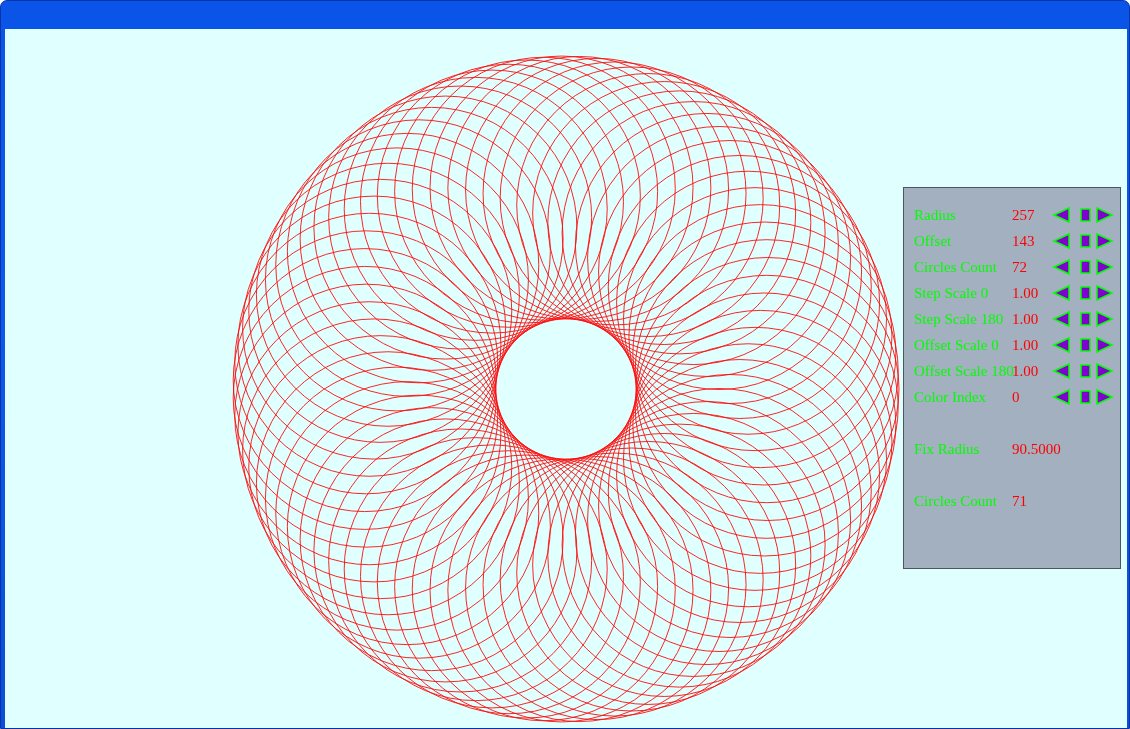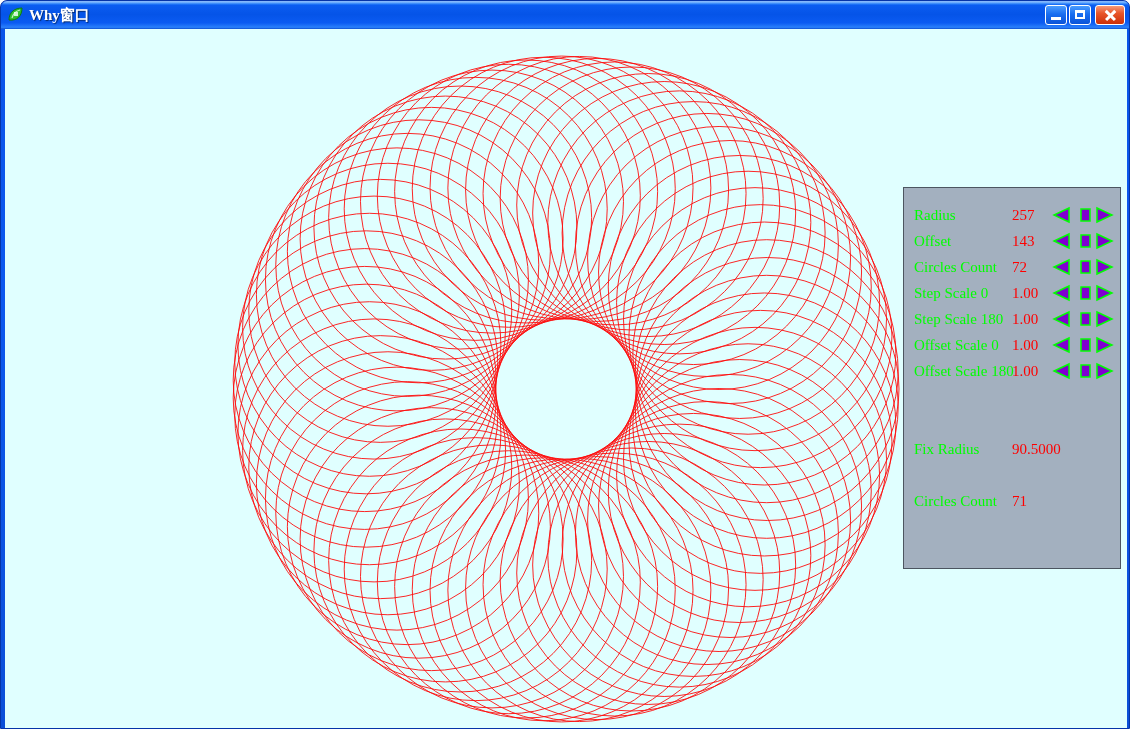--- a/index.html
+++ b/index.html
@@ -179,44 +179,20 @@
     top: 3px;
     width: 62px;
     height: 20px;
   }
 </style>
 </head>
 <body>
 
 <div id="window">
 
-  <div id="titlebar">
-    <div class="tb-hl"></div>
-
-    <span id="app-icon">
-      <svg width="17" height="16" viewBox="0 0 17 16">
-        <path d="M2 13 C2 5, 8 1, 15 1 C15 9, 10 14, 2 13 Z" fill="#2fbf2f" stroke="#0f7a0f" stroke-width="1"></path>
-        <path d="M5 11 C6 7, 9 4, 13 3" stroke="#bff5bf" stroke-width="1.2" fill="none"></path>
-        <rect x="7" y="5" width="4" height="4" fill="#eafff0" opacity="0.85"></rect>
-      </svg>
-    </span>
-
-    <div id="title-text">Why窗口</div>
-
-    <div class="tb-btn" id="btn-min">
-      <span class="glyph-min"></span>
-    </div>
-    <div class="tb-btn" id="btn-max">
-      <span class="glyph-max"></span>
-    </div>
-    <div class="tb-btn" id="btn-close">
-      <span class="glyph-close-a"></span>
-      <span class="glyph-close-b"></span>
-    </div>
-  </div>
 
   <div id="client">
 
     <svg id="spiro-canvas" viewBox="0 0 1122 697" preserveAspectRatio="none">
       <rect x="0" y="0" width="1122" height="697" fill="#e0ffff"></rect>
       <g id="spiro-group" fill="none" stroke="#ff0000" stroke-width="1" opacity="0.95">
           <circle cx="762.50" cy="360.00" r="131.50" fill="none" stroke="#ff0000" stroke-width="1" opacity="0.9"></circle>
           <circle cx="761.71" cy="377.81" r="131.50" fill="none" stroke="#ff0000" stroke-width="1" opacity="0.9"></circle>
           <circle cx="759.35" cy="395.48" r="131.50" fill="none" stroke="#ff0000" stroke-width="1" opacity="0.9"></circle>
           <circle cx="755.44" cy="412.87" r="131.50" fill="none" stroke="#ff0000" stroke-width="1" opacity="0.9"></circle>
@@ -389,20 +365,35 @@
                 <polygon points="17,3 17,17 2,10" fill="#8000d0" stroke="#00ff00" stroke-width="1.5"></polygon>
               </svg></span>
             <span style="position: absolute; left: 24px; top: 0px;"><svg width="20" height="20" viewBox="0 0 20 20">
                 <rect x="5" y="4" width="9" height="12" fill="#8000d0" stroke="#00ff00" stroke-width="1.5"></rect>
               </svg></span>
             <span style="position: absolute; left: 42px; top: 0px;"><svg width="20" height="20" viewBox="0 0 20 20">
                 <polygon points="3,3 3,17 18,10" fill="#8000d0" stroke="#00ff00" stroke-width="1.5"></polygon>
               </svg></span>
           </div>
         </div>
+        <div class="row" style="top: 196px;">
+          <span class="row-label">Color Index</span>
+          <span class="row-value">0</span>
+          <div class="spin">
+            <span style="position: absolute; left: 0px; top: 0px;"><svg width="20" height="20" viewBox="0 0 20 20">
+                <polygon points="17,3 17,17 2,10" fill="#8000d0" stroke="#00ff00" stroke-width="1.5"></polygon>
+              </svg></span>
+            <span style="position: absolute; left: 24px; top: 0px;"><svg width="20" height="20" viewBox="0 0 20 20">
+                <rect x="5" y="4" width="9" height="12" fill="#8000d0" stroke="#00ff00" stroke-width="1.5"></rect>
+              </svg></span>
+            <span style="position: absolute; left: 42px; top: 0px;"><svg width="20" height="20" viewBox="0 0 20 20">
+                <polygon points="3,3 3,17 18,10" fill="#8000d0" stroke="#00ff00" stroke-width="1.5"></polygon>
+              </svg></span>
+          </div>
+        </div>
         <div class="row" style="top: 248px; text-align: center;">
           <span class="row-label">Fix Radius</span>
           <span class="row-value">90.5000</span>
         </div>
         <div class="row" style="top: 300px;">
           <span class="row-label">Circles Count</span>
           <span class="row-value">71</span>
         </div>
       </div>
 

